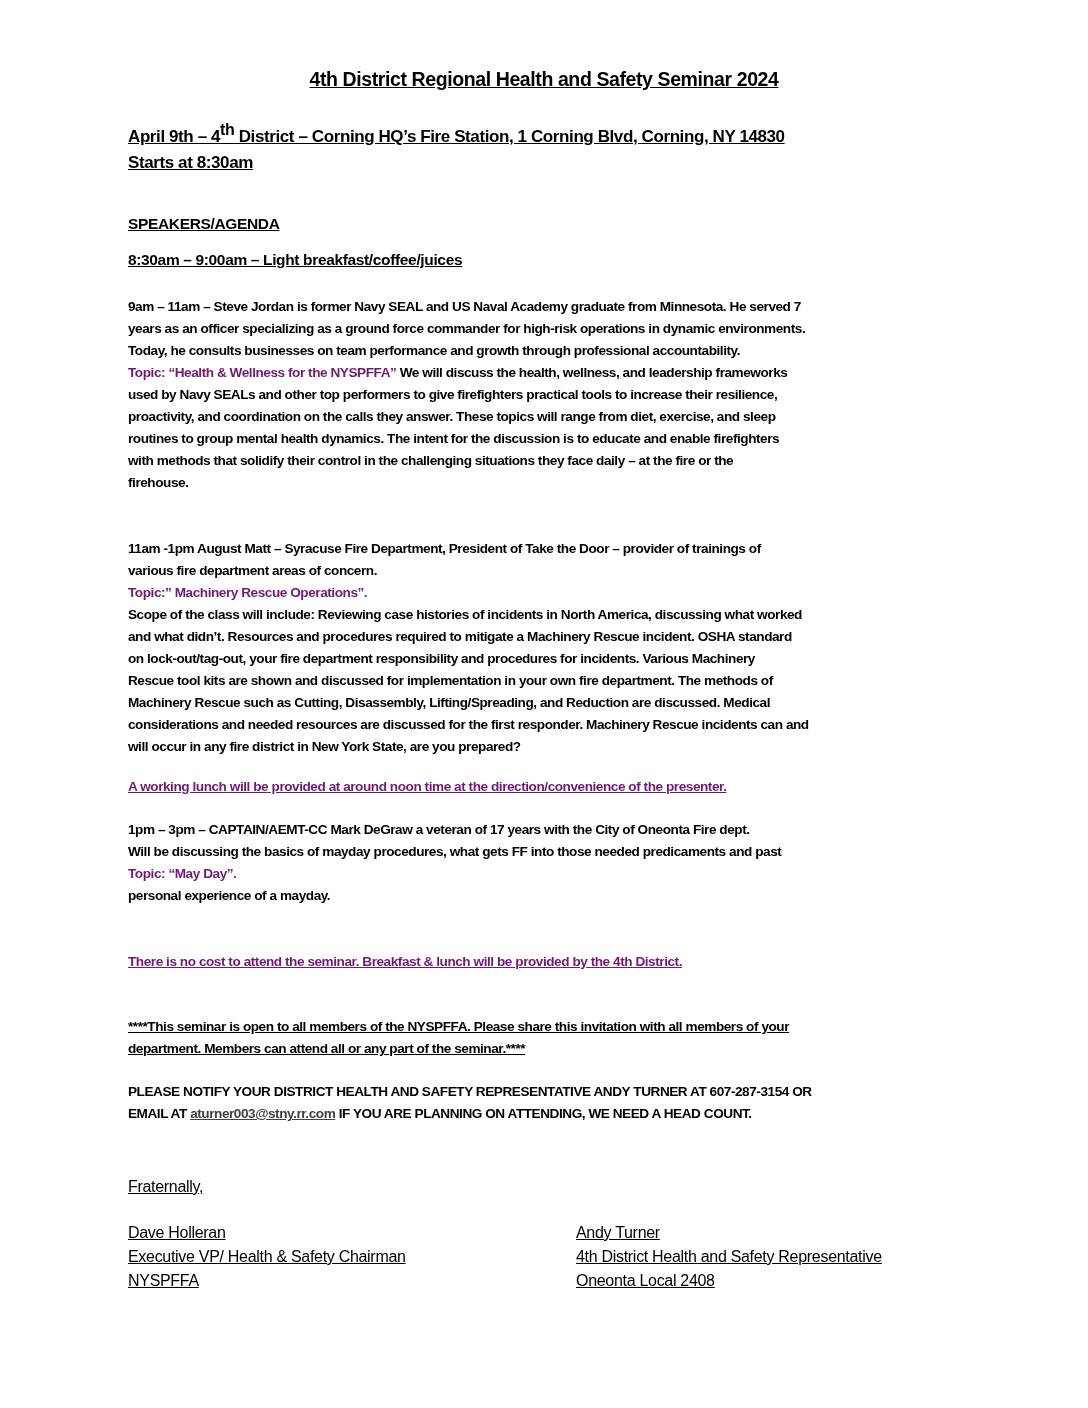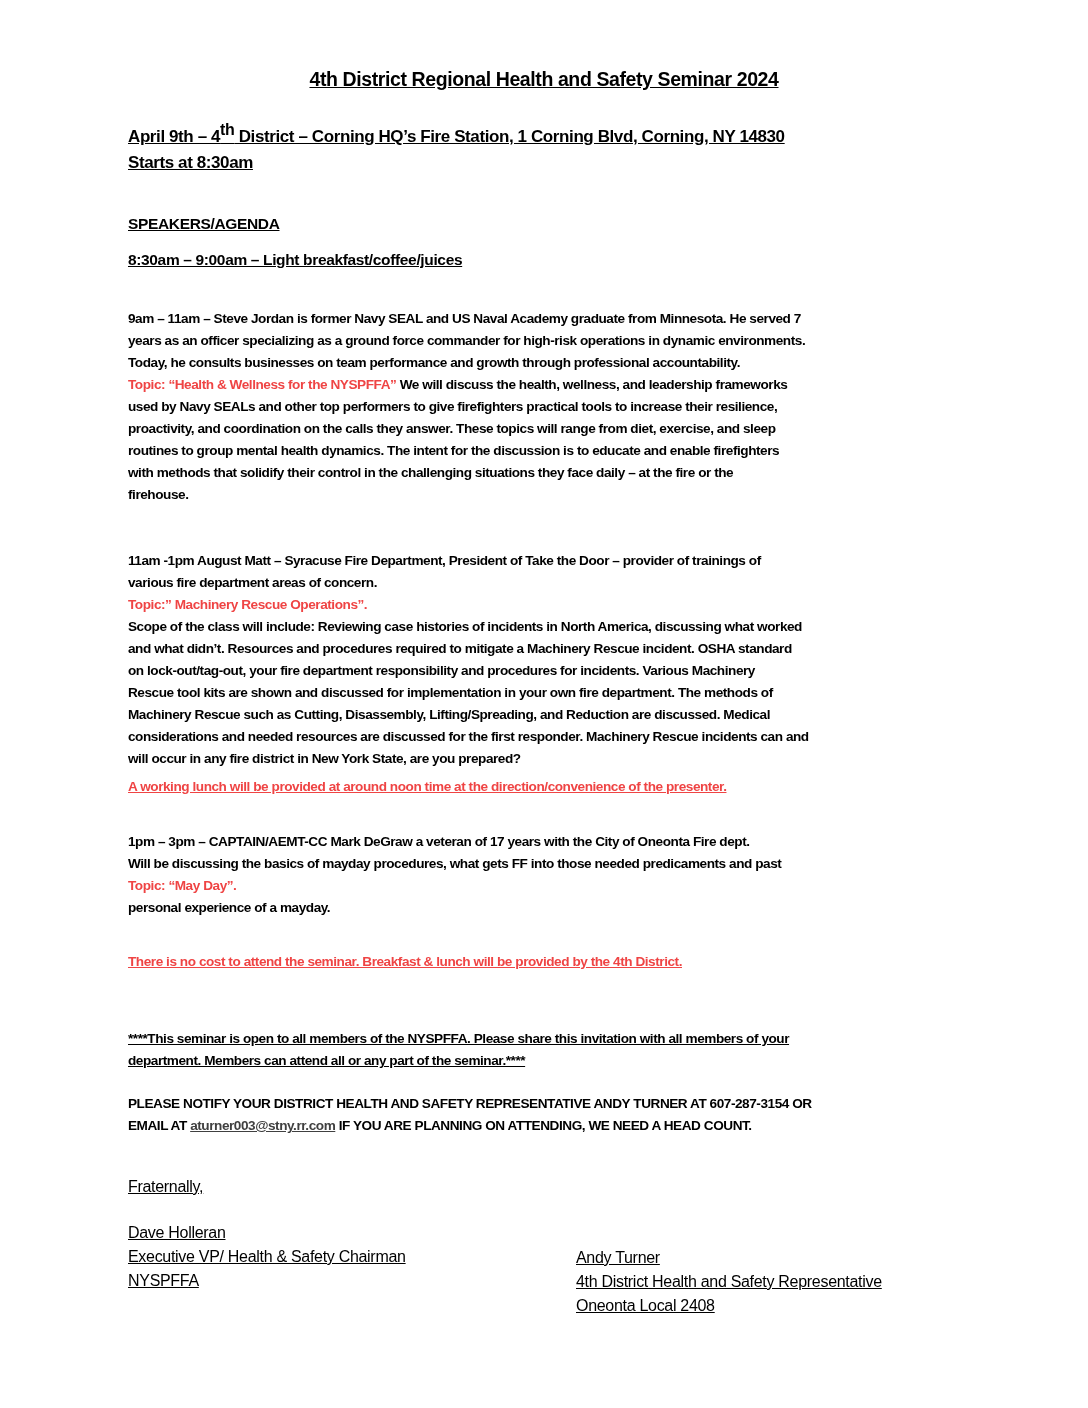--- a/index.html
+++ b/index.html
@@ -3,22 +3,22 @@
 <meta charset="utf-8">
 <style>
   html, body { margin: 0; padding: 0; background: #ffffff; }
   body { width: 1088px; height: 1408px; position: relative; overflow: hidden;
          font-family: "Liberation Sans", sans-serif; color: #000; }
   .abs { position: absolute; white-space: nowrap; text-decoration: underline; }
   .title { left: 0; width: 1088px; top: 68px; text-align: center; font-size: 19.5px; font-weight: bold; letter-spacing: -0.4px; }
   .h2 { font-size: 17px; font-weight: bold; letter-spacing: -0.4px; }
   .sec { font-size: 15.5px; font-weight: bold; letter-spacing: -0.35px; }
   .body { font-size: 13.6px; font-weight: bold; letter-spacing: -0.45px; line-height: 22px; }
-  .red { color: #ef4444; }
-  .para { position: absolute; left: 128px; width: 830px; white-space: normal; margin-top: 12px; }
+  .red { color: #701a75; }
+  .para { position: absolute; left: 128px; width: 830px; white-space: normal; }
   .line { display: block; white-space: nowrap; }
   .ul { text-decoration: underline; }
   .link { color: #404040; text-decoration: underline; }
   .sig { font-size: 16px; letter-spacing: -0.3px; line-height: 24px; }
   sup { font-size: 16px; vertical-align: super; line-height: 0; }
 </style>
 </head>
 <body>
 
 <div>
@@ -81,19 +81,19 @@
   </div>
 
   <div class="abs sig" style="left:128px; top:1175px;">Fraternally,</div>
 
   <div class="abs sig" style="left:128px; top:1221px;">
     <div>Dave Holleran</div>
     <div>Executive VP/ Health &amp; Safety Chairman</div>
     <div>NYSPFFA</div>
   </div>
 
-  <div class="abs sig" style="left:576px; top:1246px;">
+  <div class="abs sig" style="left:576px; top:1221px;">
     <div>Andy Turner</div>
     <div>4th District Health and Safety Representative</div>
     <div>Oneonta Local 2408</div>
   </div>
 
 </div>
 
 </body></html>

